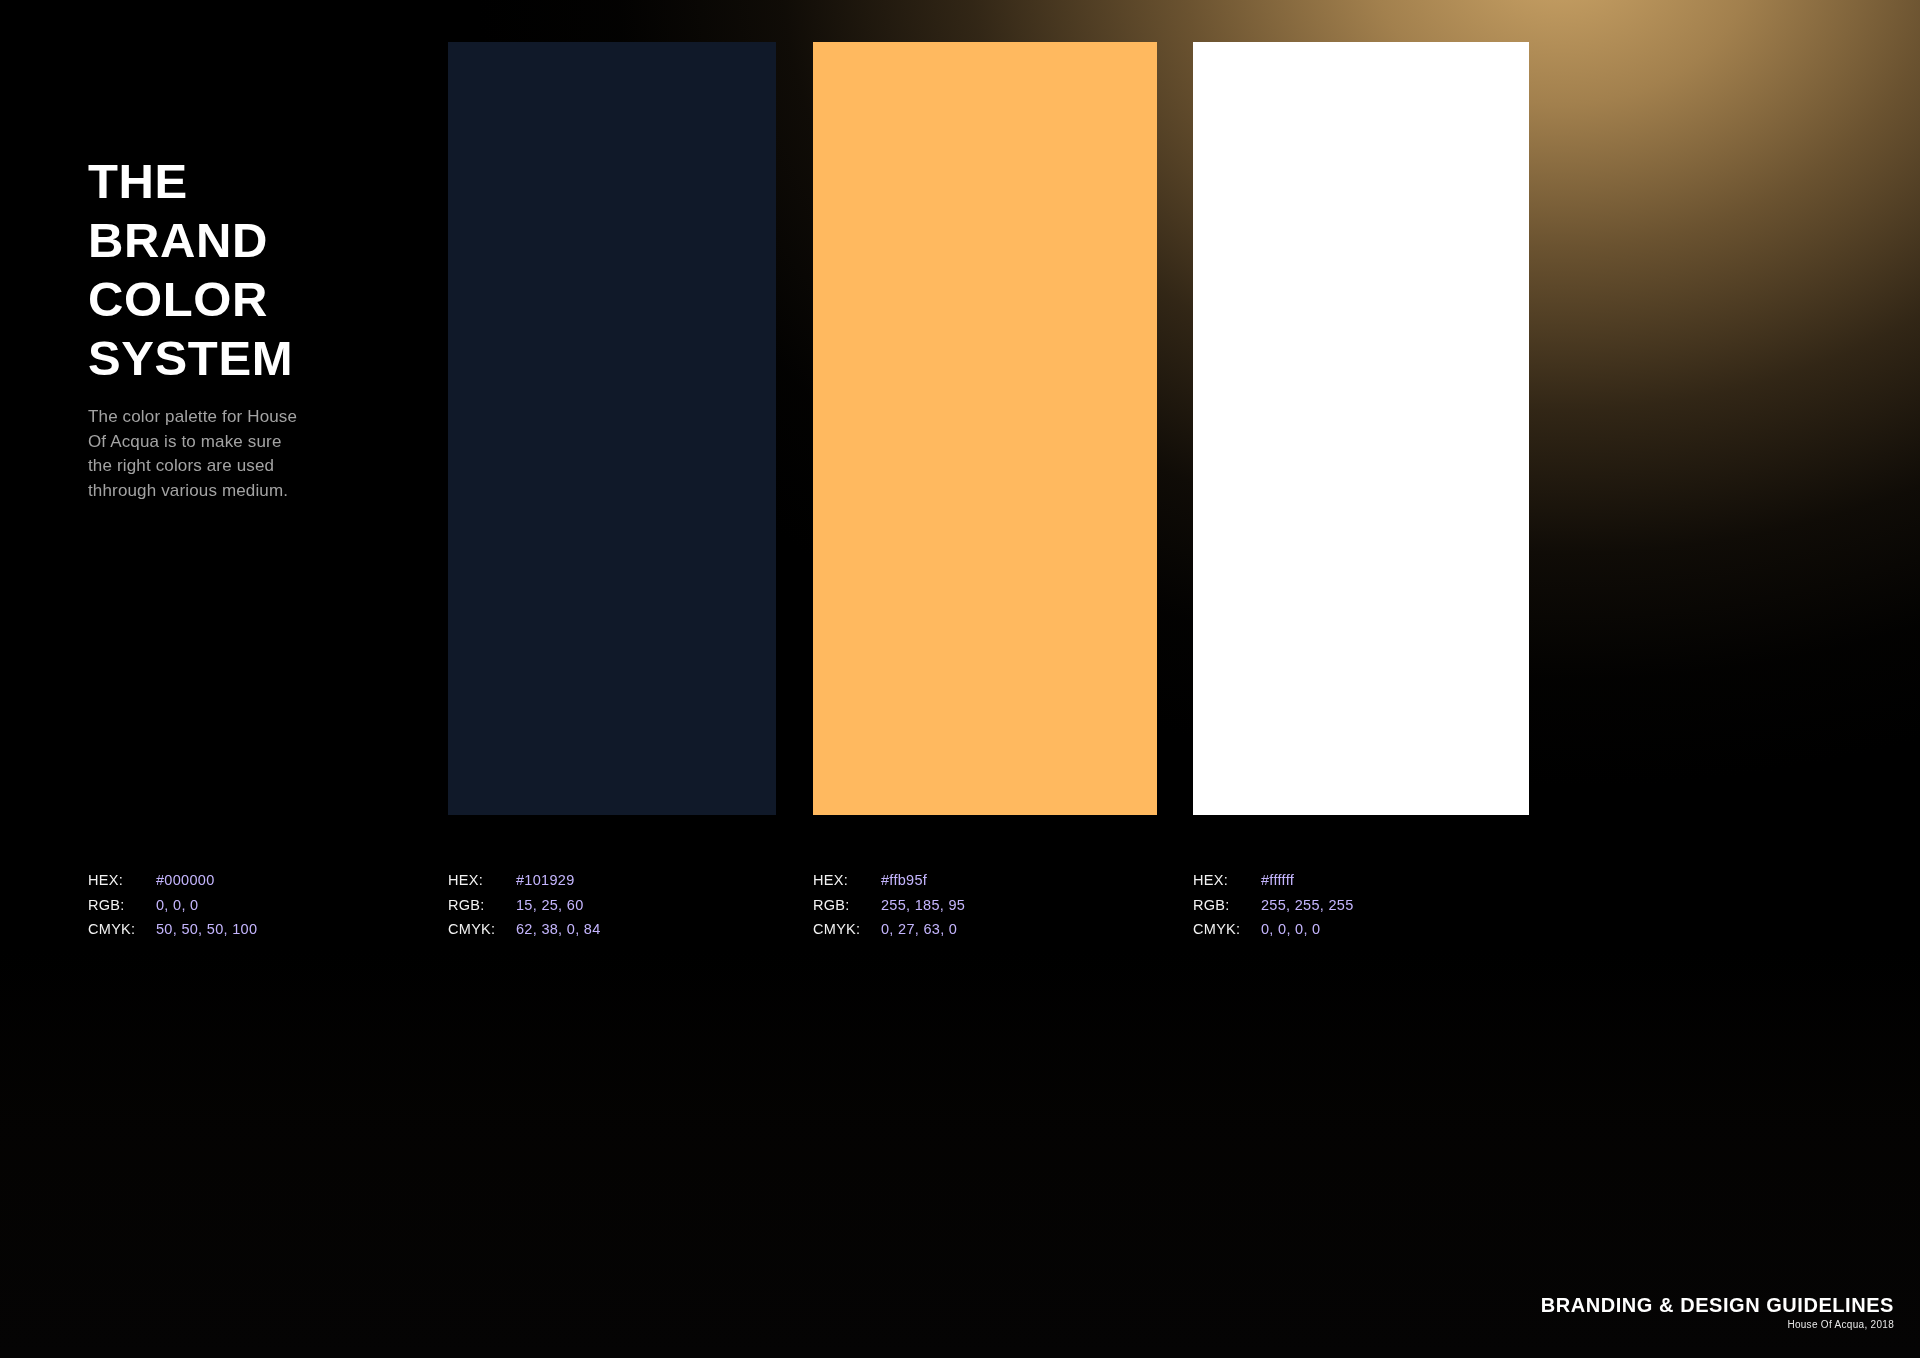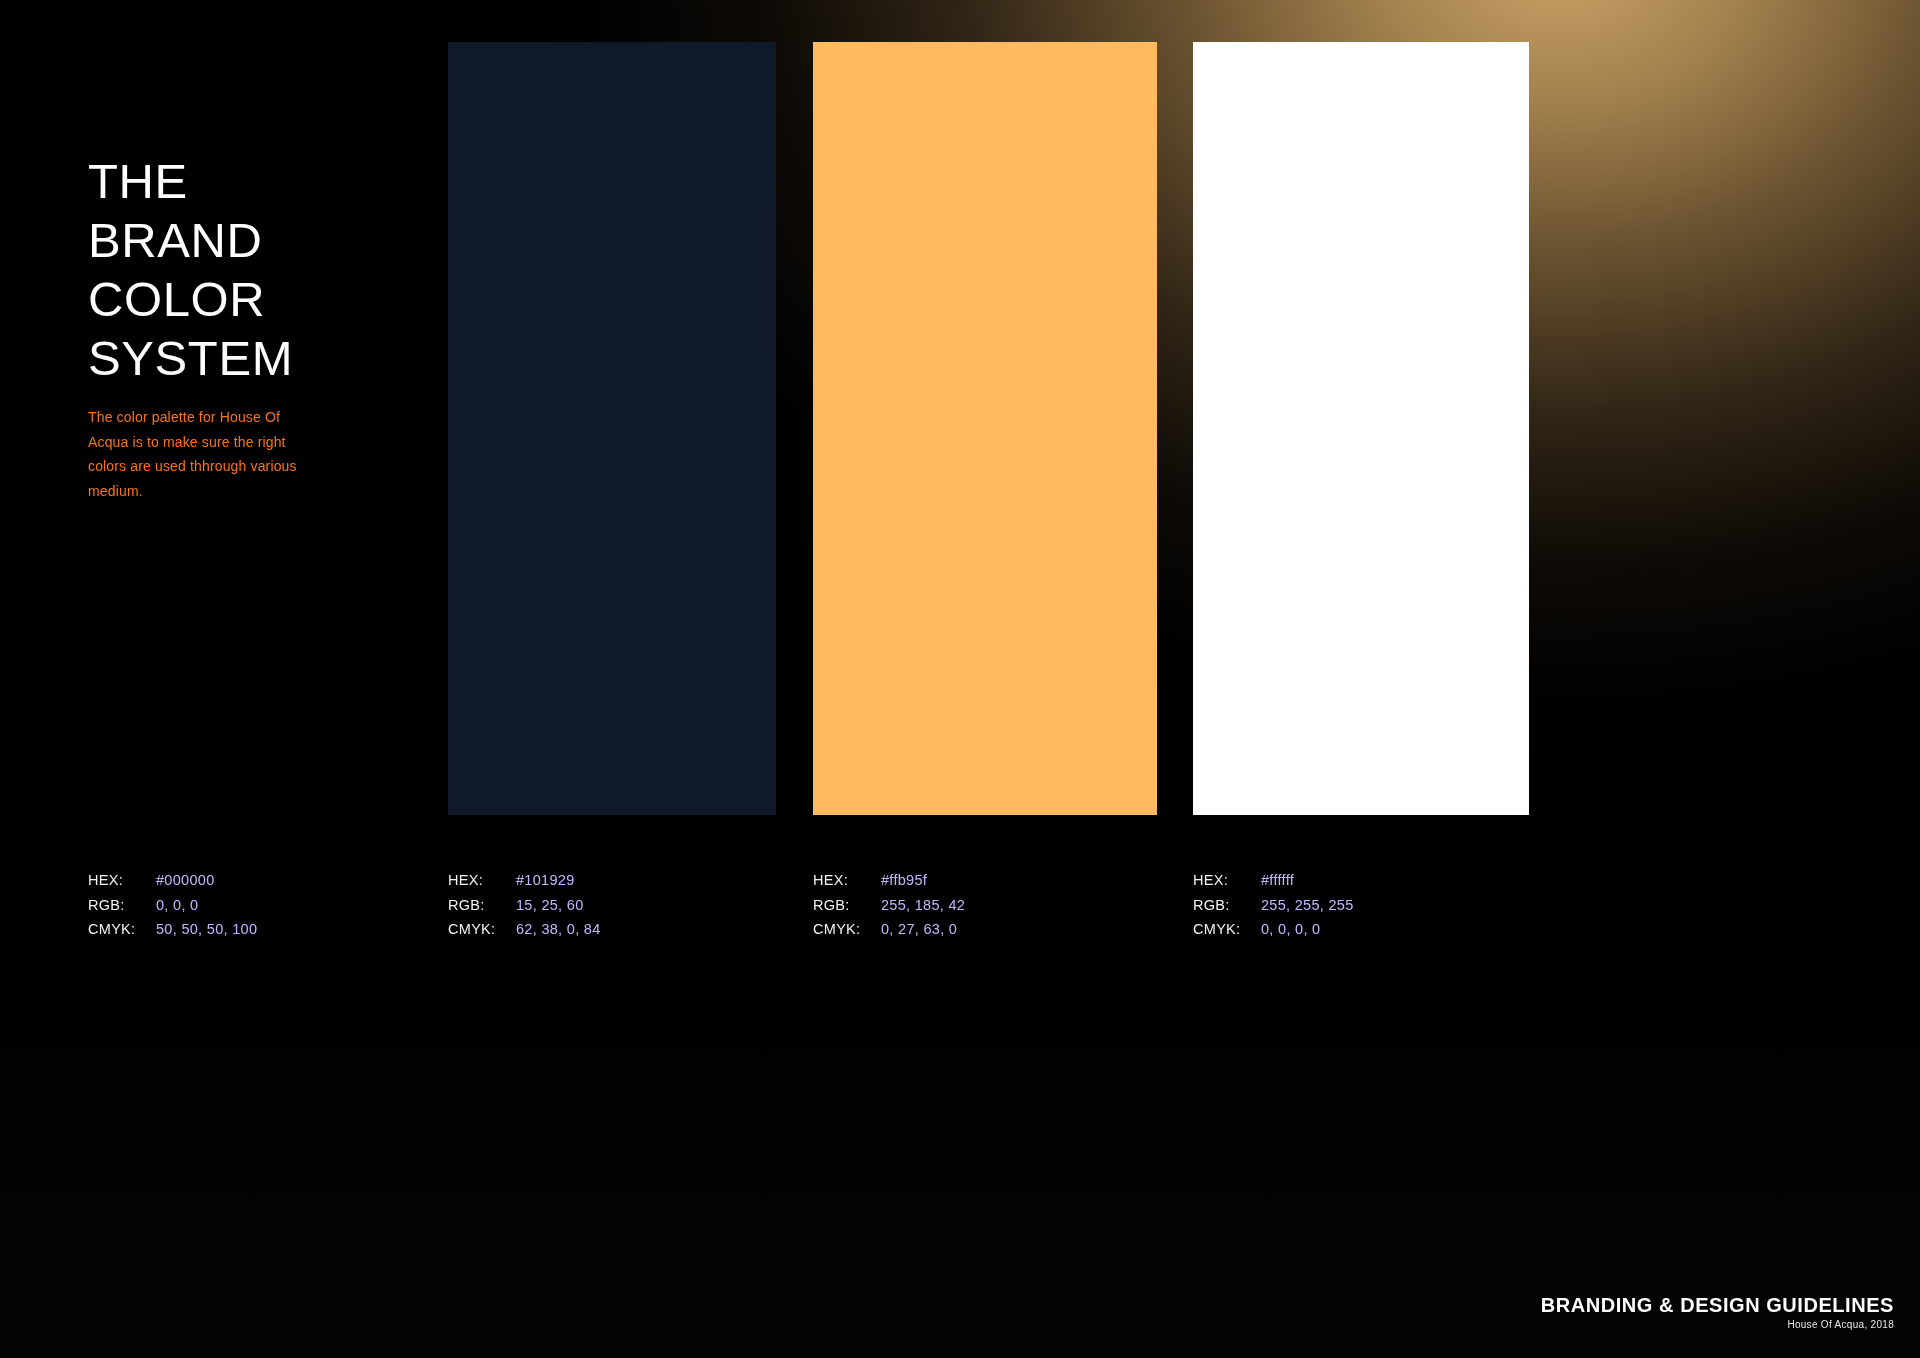--- a/index.html
+++ b/index.html
@@ -67,30 +67,30 @@
     position: absolute;
     left: 88px;
     top: 152px;
     width: 330px;
   }
   .page-title {
     color: #ffffff;
     font-size: 49px;
     line-height: 59px;
     letter-spacing: 0.6px;
-    font-weight: 400;
+    font-weight: 700;
     white-space: pre-line;
   }
   .intro-paragraph {
     position: absolute;
     left: 88px;
     top: 405px;
     width: 216px;
-    color: #f97316;
-    font-size: 14px;
+    color: #a3a3a3;
+    font-size: 17px;
     line-height: 24.5px;
     font-weight: 400;
     letter-spacing: 0.15px;
   }
 
   
   .swatch {
     position: absolute;
     top: 42px;
     height: 773px;
@@ -218,21 +218,21 @@
     </div>
   </div>
 
   <div class="caption cap-3">
     <div class="cap-row">
       <span class="cap-key">HEX:</span>
       <span class="cap-val">#ffb95f</span>
     </div>
     <div class="cap-row">
       <span class="cap-key">RGB:</span>
-      <span class="cap-val">255, 185, 42</span>
+      <span class="cap-val">255, 185, 95</span>
     </div>
     <div class="cap-row">
       <span class="cap-key">CMYK:</span>
       <span class="cap-val">0, 27, 63, 0</span>
     </div>
   </div>
 
   <div class="caption cap-4">
     <div class="cap-row">
       <span class="cap-key">HEX:</span>

